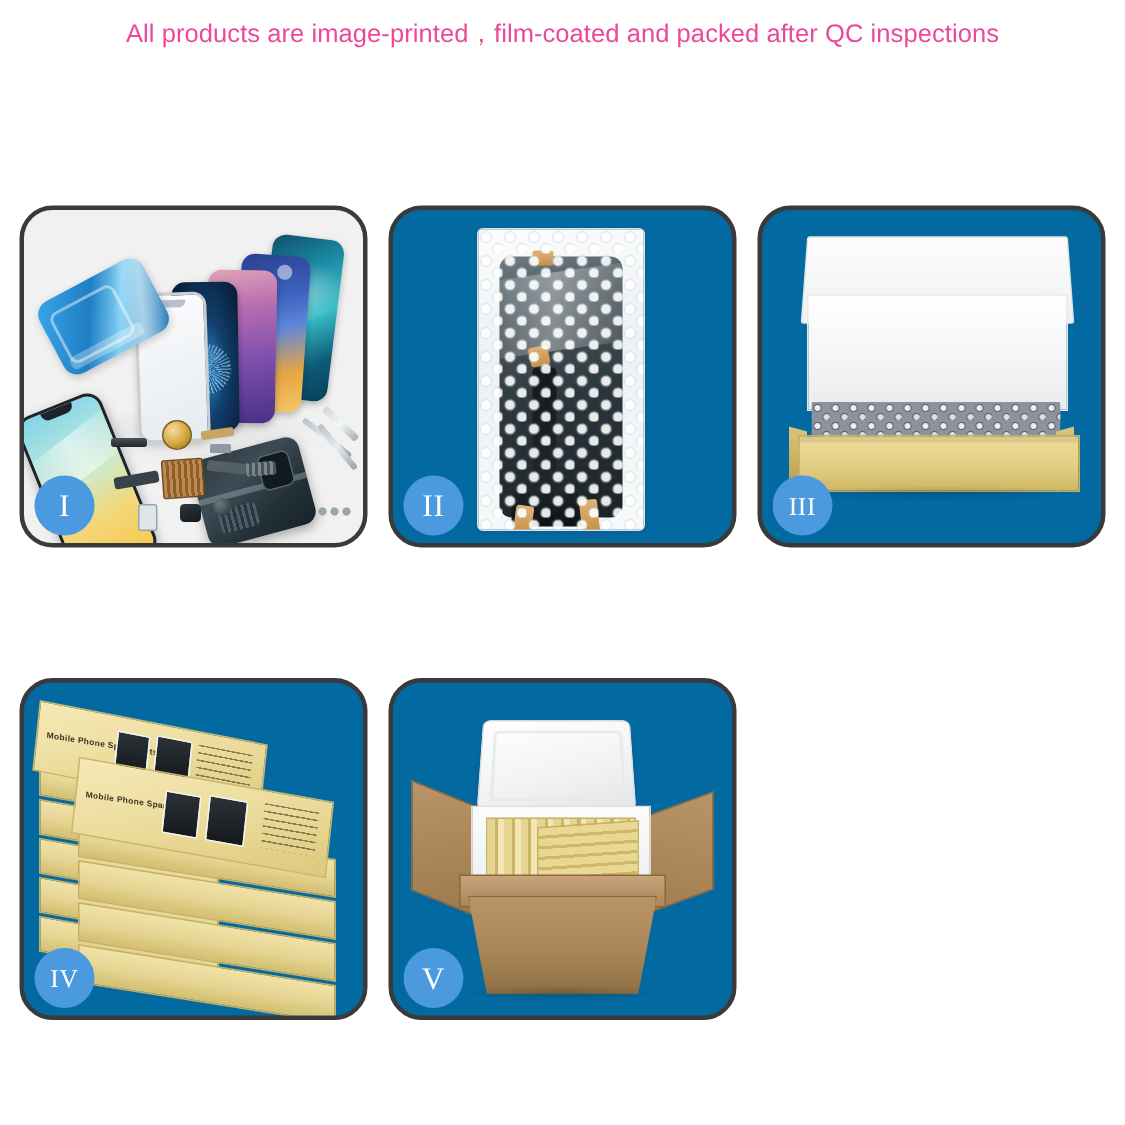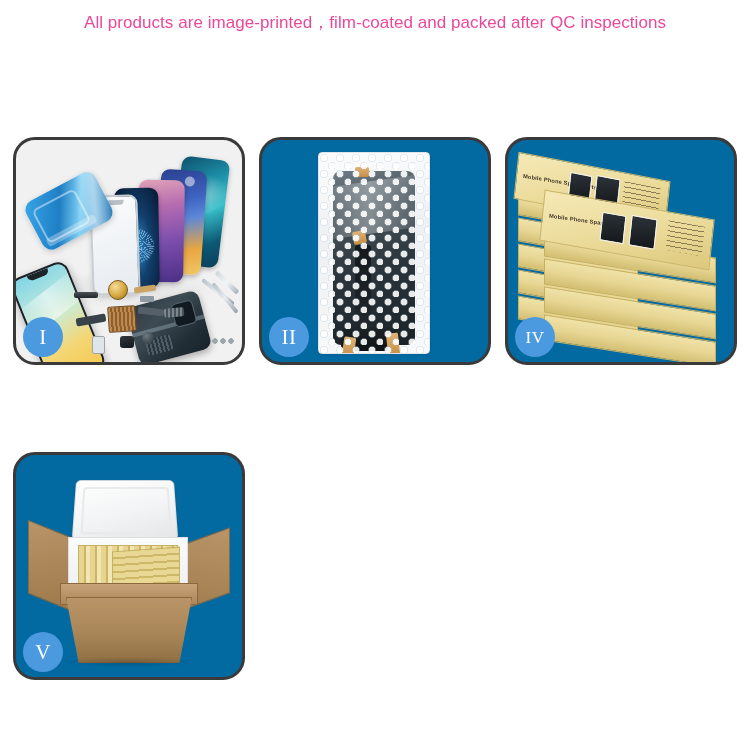--- a/index.html
+++ b/index.html
@@ -716,20 +716,32 @@
         <div class="p2-tape a"></div>
         <div class="p2-tape b"></div>
         <div class="p2-tape c"></div>
         <div class="p2-tape d"></div>
         <div class="p2-bubbles"></div>
       </div>
     </div>
     <div class="badge">II</div>
   </div>
 
+  <div class="panel panel-white">
+    <div class="stage">
+      <div class="p3-lidback"></div>
+      <div class="p3-foam"></div>
+      <div class="p3-bubbleband"></div>
+      <div class="p3-side-l"></div>
+      <div class="p3-side-r"></div>
+      <div class="p3-boxfront"></div>
+      <div class="p3-shadow"></div>
+    </div>
+    <div class="badge sm">III</div>
+  </div>
 
   <div class="panel panel-white">
     <div class="stage p4-stack">
       <div class="bx l1"></div>
       <div class="bx l2"></div>
       <div class="bx l3"></div>
       <div class="bx l4"></div>
       <div class="bx l5"></div>
 
       <div class="lid top-a">

